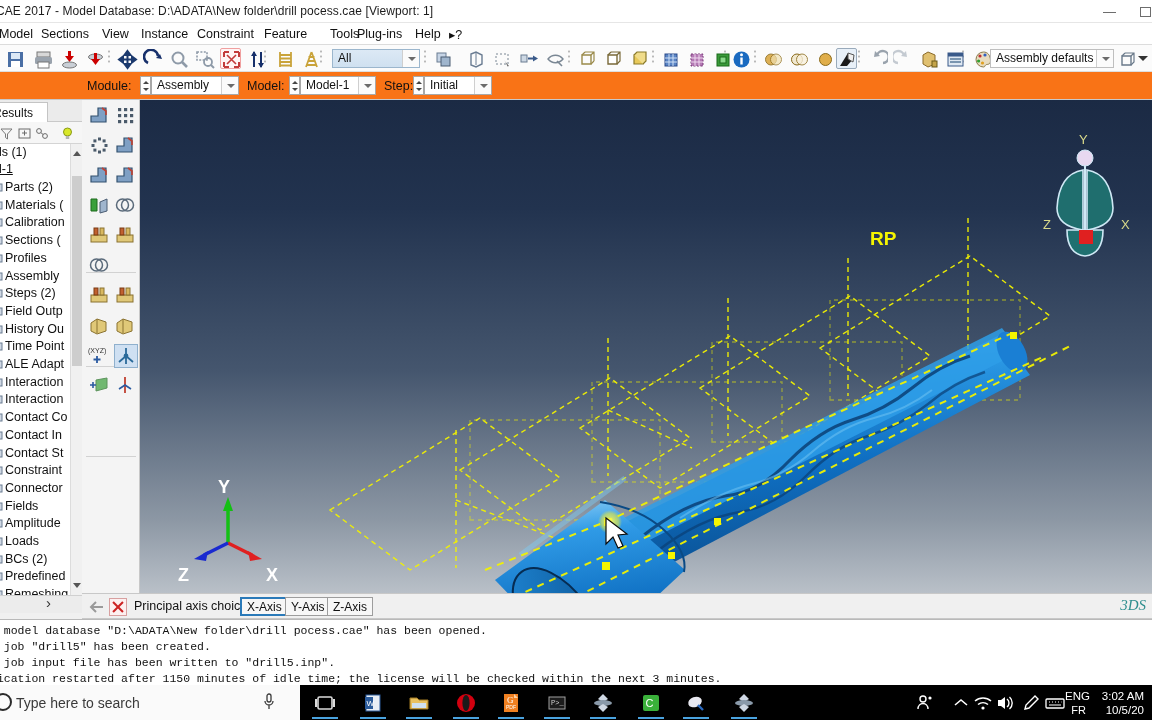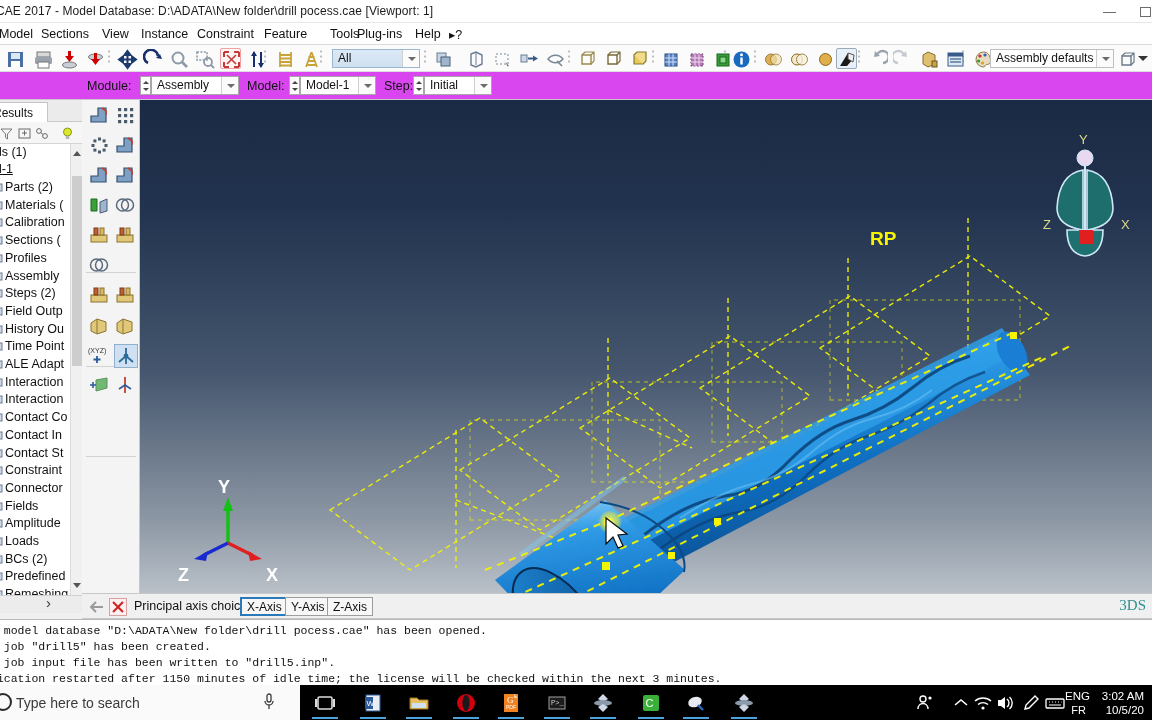--- a/index.html
+++ b/index.html
@@ -67,21 +67,21 @@
     content:""; position:absolute; left:5px; top:7px;
     border-left:4px solid transparent; border-right:4px solid transparent;
     border-top:4px solid #6b6b6b;
   }
   .combo.flat{ border:1px solid #bfbfbf; }
   .combo.blue{ background:linear-gradient(#dce9f5,#cfe0f0); border:1px solid #9bb6cd;}
 
   
   .ctxbar{
     position:absolute; left:0; top:72px; width:1152px; height:28px;
-    background:#d946ef; border-bottom:1px solid #c8c8c8;text-decoration:underline;
+    background:#f97316; border-bottom:1px solid #c8c8c8;text-decoration:underline;
   }
   .ctxlbl{ position:absolute; top:7px; font-size:12.5px; color:#111; }
   .spin{
     position:absolute; top:4px; width:11px; height:19px;
     background:#fdfdfd; border:1px solid #a8a8a8;
   }
   .spin:before,.spin:after{ content:""; position:absolute; left:2px;
      border-left:3px solid transparent; border-right:3px solid transparent;}
   .spin:before{ top:4px; border-bottom:3px solid #444; }
   .spin:after{ top:11px; border-top:3px solid #444; }
@@ -160,21 +160,21 @@
   }
   .pcancel:before{ transform:rotate(45deg);} .pcancel:after{ transform:rotate(-45deg);}
   .ptext{ position:absolute; left:52px; top:5px; font-size:12.5px; color:#111; }
   .pbtn{
     position:absolute; top:3px; height:19px; font-size:12px; color:#111;
     background:#f7f7f7; border:1px solid #9d9d9d; padding:2px 5px 0 5px;
   }
   .pbtn.active{ border:2px solid #2a7ab9; background:#f7f7f7; padding-top:1px; }
   .dslogo{
     position:absolute; right:6px; top:3px; font-size:15px; color:#2f8f8f;
-    font-family:"Liberation Serif", serif; 
+    font-family:"Liberation Serif", serif; font-style:italic;
   }
 
   
   .msgarea{
     position:absolute; left:0; top:619px; width:1152px; height:66px;
     background:#ffffff; border-top:1px solid #b9b9b9; overflow:hidden;
   }
   .msgline{
     position:absolute; left:-10px; font-family:"Liberation Mono", monospace;
     font-size:11.5px; color:#111; white-space:nowrap;

